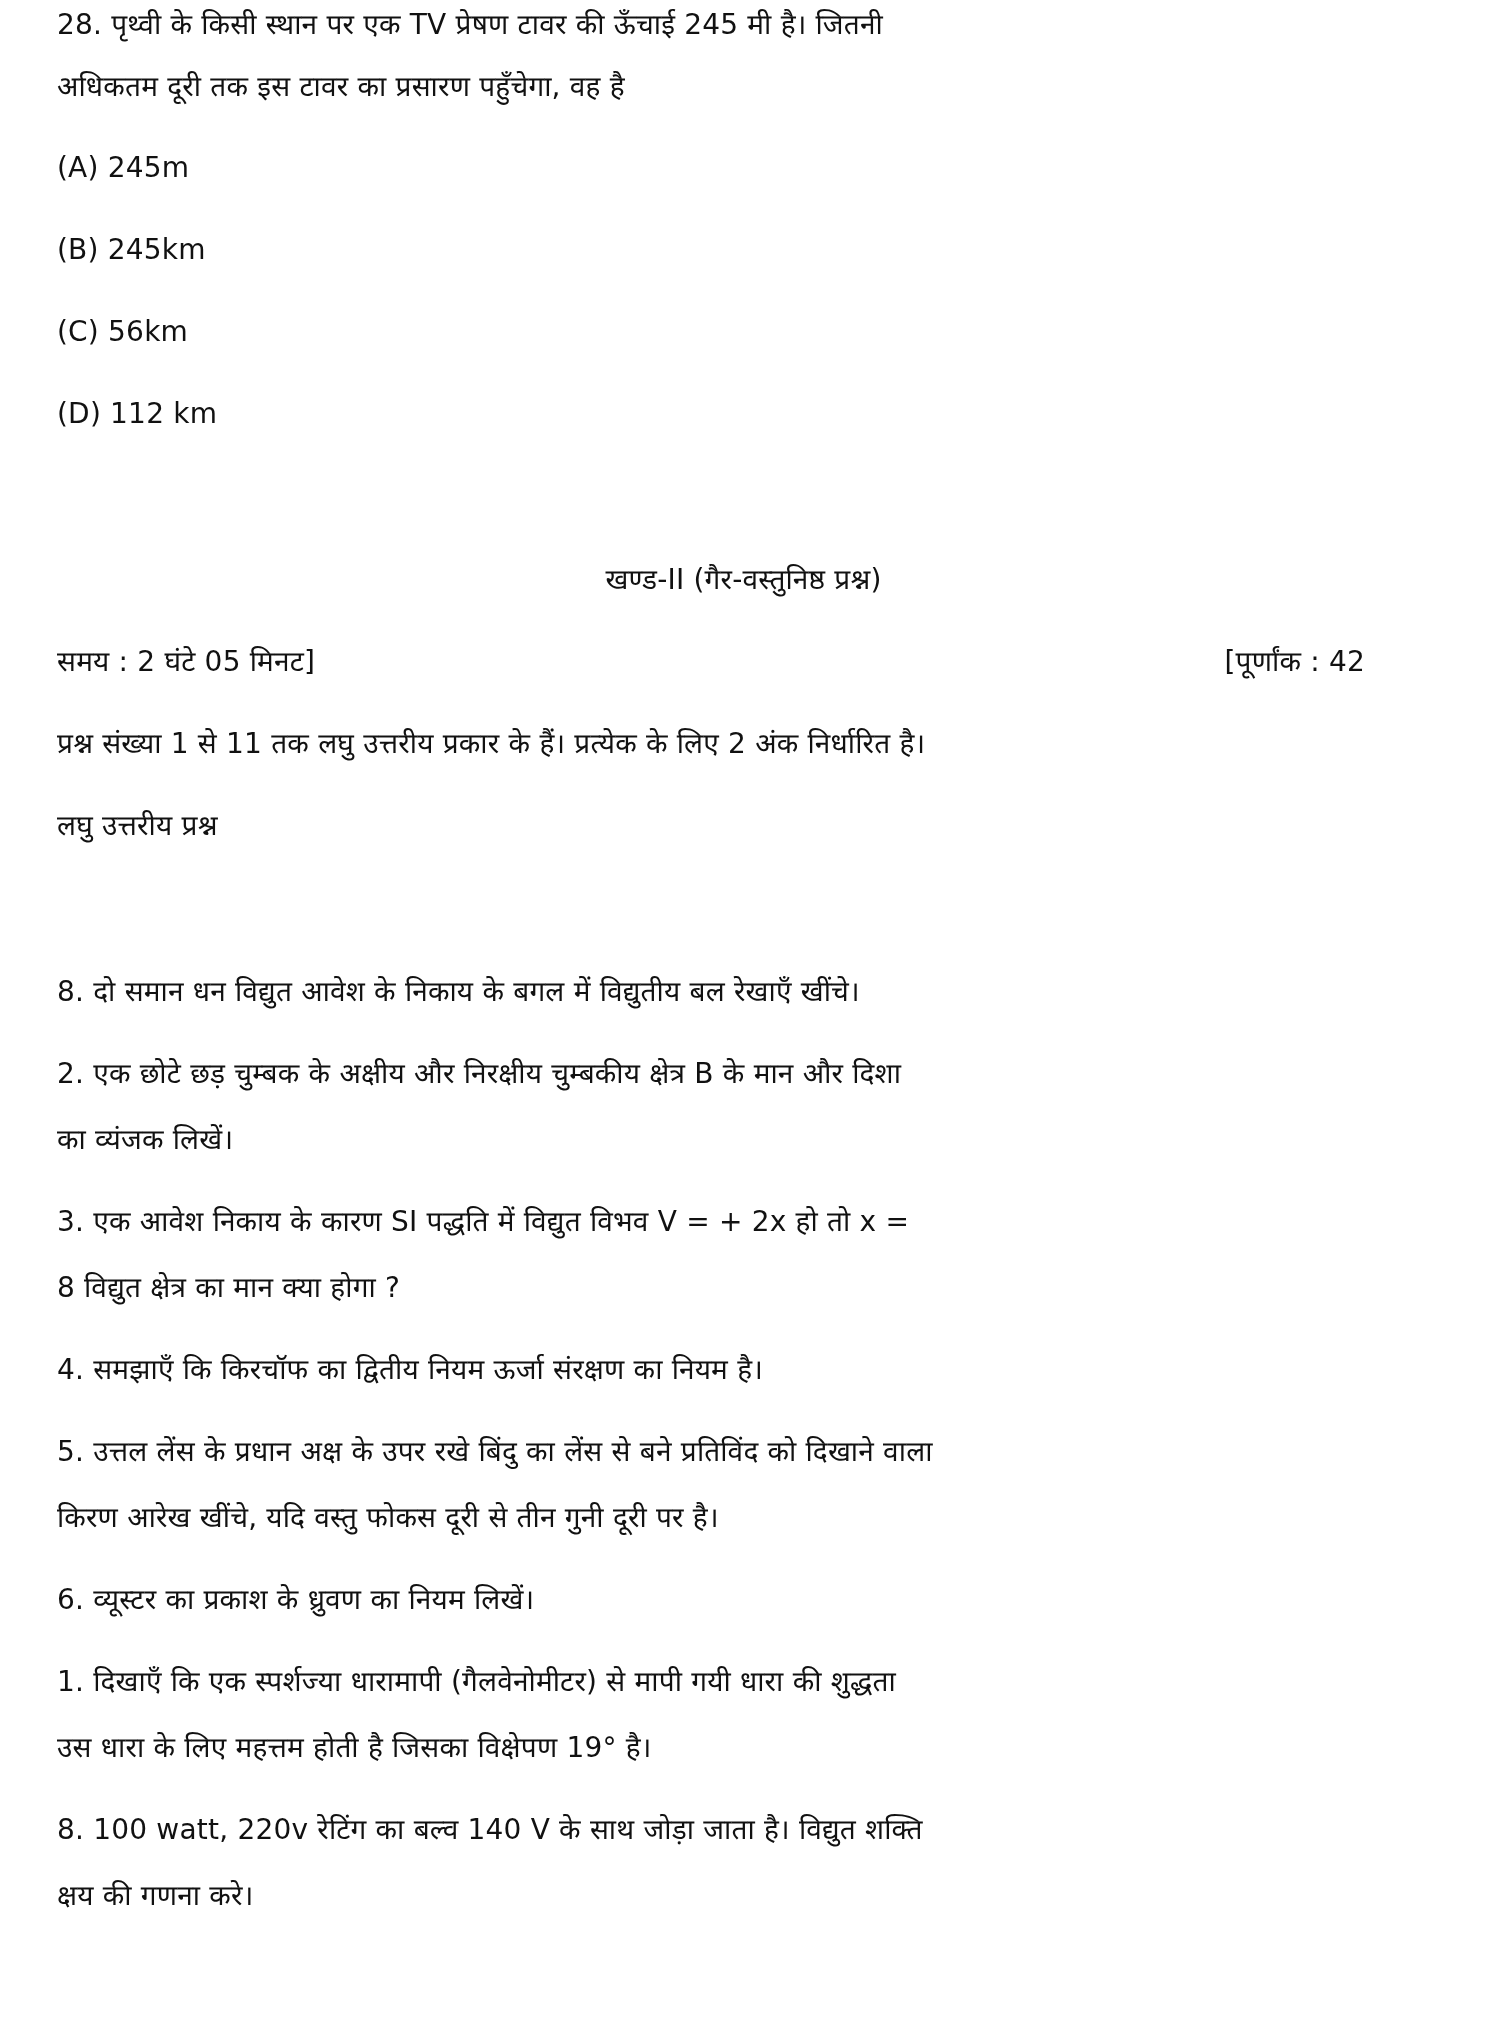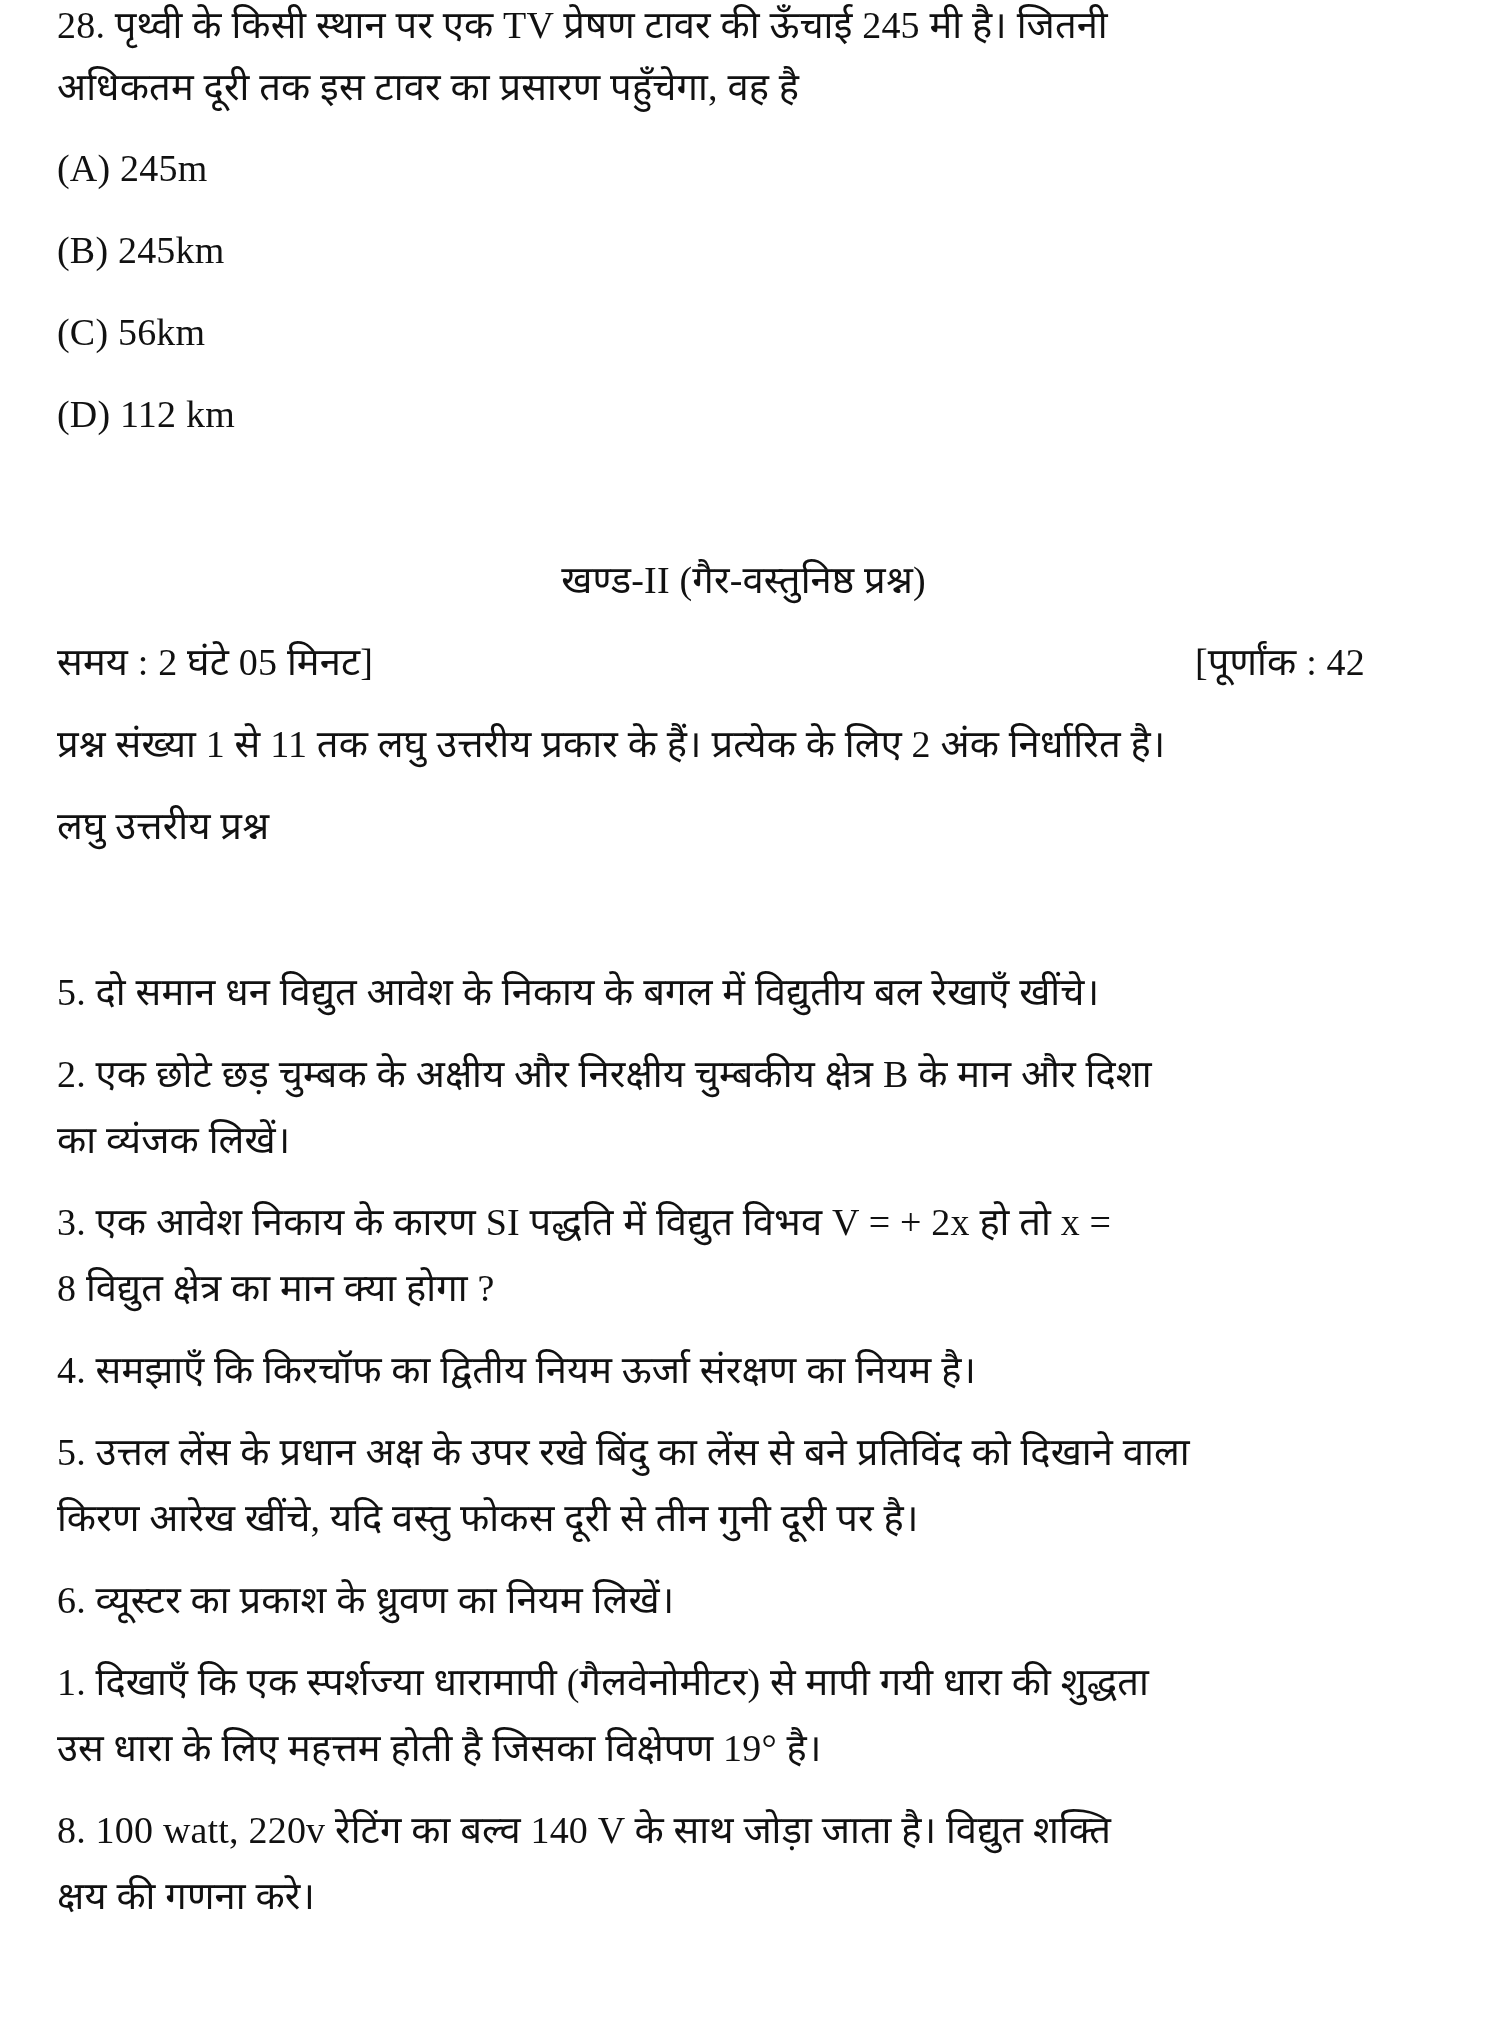--- a/index.html
+++ b/index.html
@@ -2,22 +2,22 @@
 <html><head>
 <meta charset="utf-8">
 <style>
   html, body { margin: 0; padding: 0; background: #ffffff; }
   body {
     width: 1505px; height: 2034px; position: relative; overflow: hidden;
     font-family: "DejaVu Sans", "Liberation Sans", sans-serif;
     color: #111111;
   }
   .line {
-    position: absolute; left: 57px; font-size: 38px; line-height: 50px;
-    white-space: nowrap; letter-spacing: 0.2px; font-family: Liberation Serif, serif;
+    position: absolute; left: 57px; font-size: 28px; line-height: 50px;
+    white-space: nowrap; letter-spacing: 0.2px;
   }
   .center { left: 0; width: 1487px; text-align: center; }
   .right { left: auto; right: 140px; }
 </style>
 </head>
 <body>
 
 <div>
   <div class="line" style="top:0px">28. पृथ्वी के किसी स्थान पर एक TV प्रेषण टावर की ऊँचाई 245 मी है। जितनी</div>
   <div class="line" style="top:62px">अधिकतम दूरी तक इस टावर का प्रसारण पहुँचेगा, वह है</div>
@@ -29,21 +29,21 @@
 
 <div>
   <div class="line center" style="top:555px">खण्ड-II (गैर-वस्तुनिष्ठ प्रश्न)</div>
   <div class="line" style="top:637px">समय : 2 घंटे 05 मिनट]</div>
   <div class="line right" style="top:637px">[पूर्णांक : 42</div>
   <div class="line" style="top:719px">प्रश्न संख्या 1 से 11 तक लघु उत्तरीय प्रकार के हैं। प्रत्येक के लिए 2 अंक निर्धारित है।</div>
   <div class="line" style="top:801px">लघु उत्तरीय प्रश्न</div>
 </div>
 
 <div>
-  <div class="line" style="top:967px">5. दो समान धन विद्युत आवेश के निकाय के बगल में विद्युतीय बल रेखाएँ खींचे।</div>
+  <div class="line" style="top:967px">8. दो समान धन विद्युत आवेश के निकाय के बगल में विद्युतीय बल रेखाएँ खींचे।</div>
 
   <div class="line" style="top:1049px">2. एक छोटे छड़ चुम्बक के अक्षीय और निरक्षीय चुम्बकीय क्षेत्र B के मान और दिशा</div>
   <div class="line" style="top:1115px">का व्यंजक लिखें।</div>
 
   <div class="line" style="top:1197px">3. एक आवेश निकाय के कारण SI पद्धति में विद्युत विभव V = + 2x हो तो x =</div>
   <div class="line" style="top:1263px">8 विद्युत क्षेत्र का मान क्या होगा ?</div>
 
   <div class="line" style="top:1345px">4. समझाएँ कि किरचॉफ का द्वितीय नियम ऊर्जा संरक्षण का नियम है।</div>
 
   <div class="line" style="top:1427px">5. उत्तल लेंस के प्रधान अक्ष के उपर रखे बिंदु का लेंस से बने प्रतिविंद को दिखाने वाला</div>

